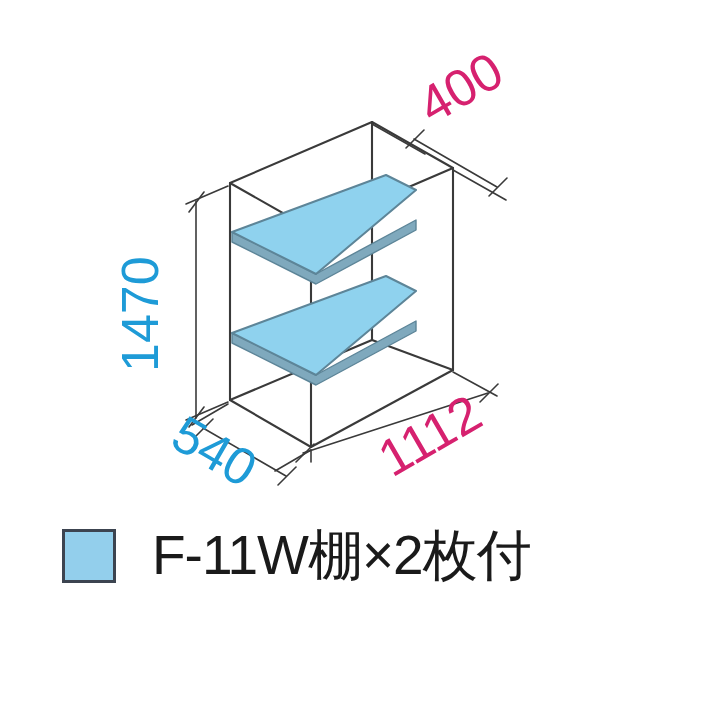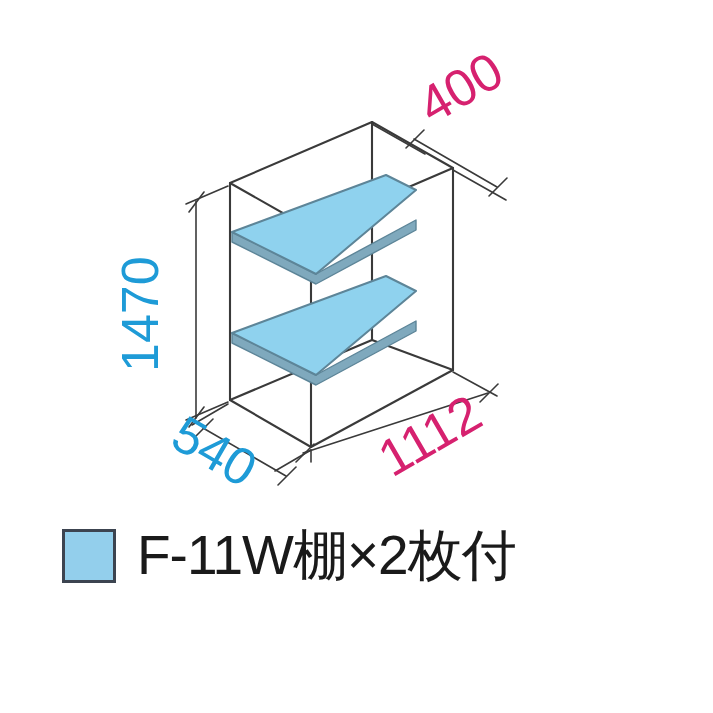--- a/index.html
+++ b/index.html
@@ -31,21 +31,21 @@
     display: block;
   }
 
   
   #legend {
     position: absolute;
     left: 62px;
     top: 528px;
     display: flex;
     align-items: center;
-    gap: 21px;
+    gap: 36px;
   }
   #legend-swatch {
     width: 54px;
     height: 54px;
     background: #93cfec;
     border: 3px solid #3c4450;
     box-sizing: border-box;
   }
   #legend-label {
     font-family: "Liberation Sans", sans-serif;

